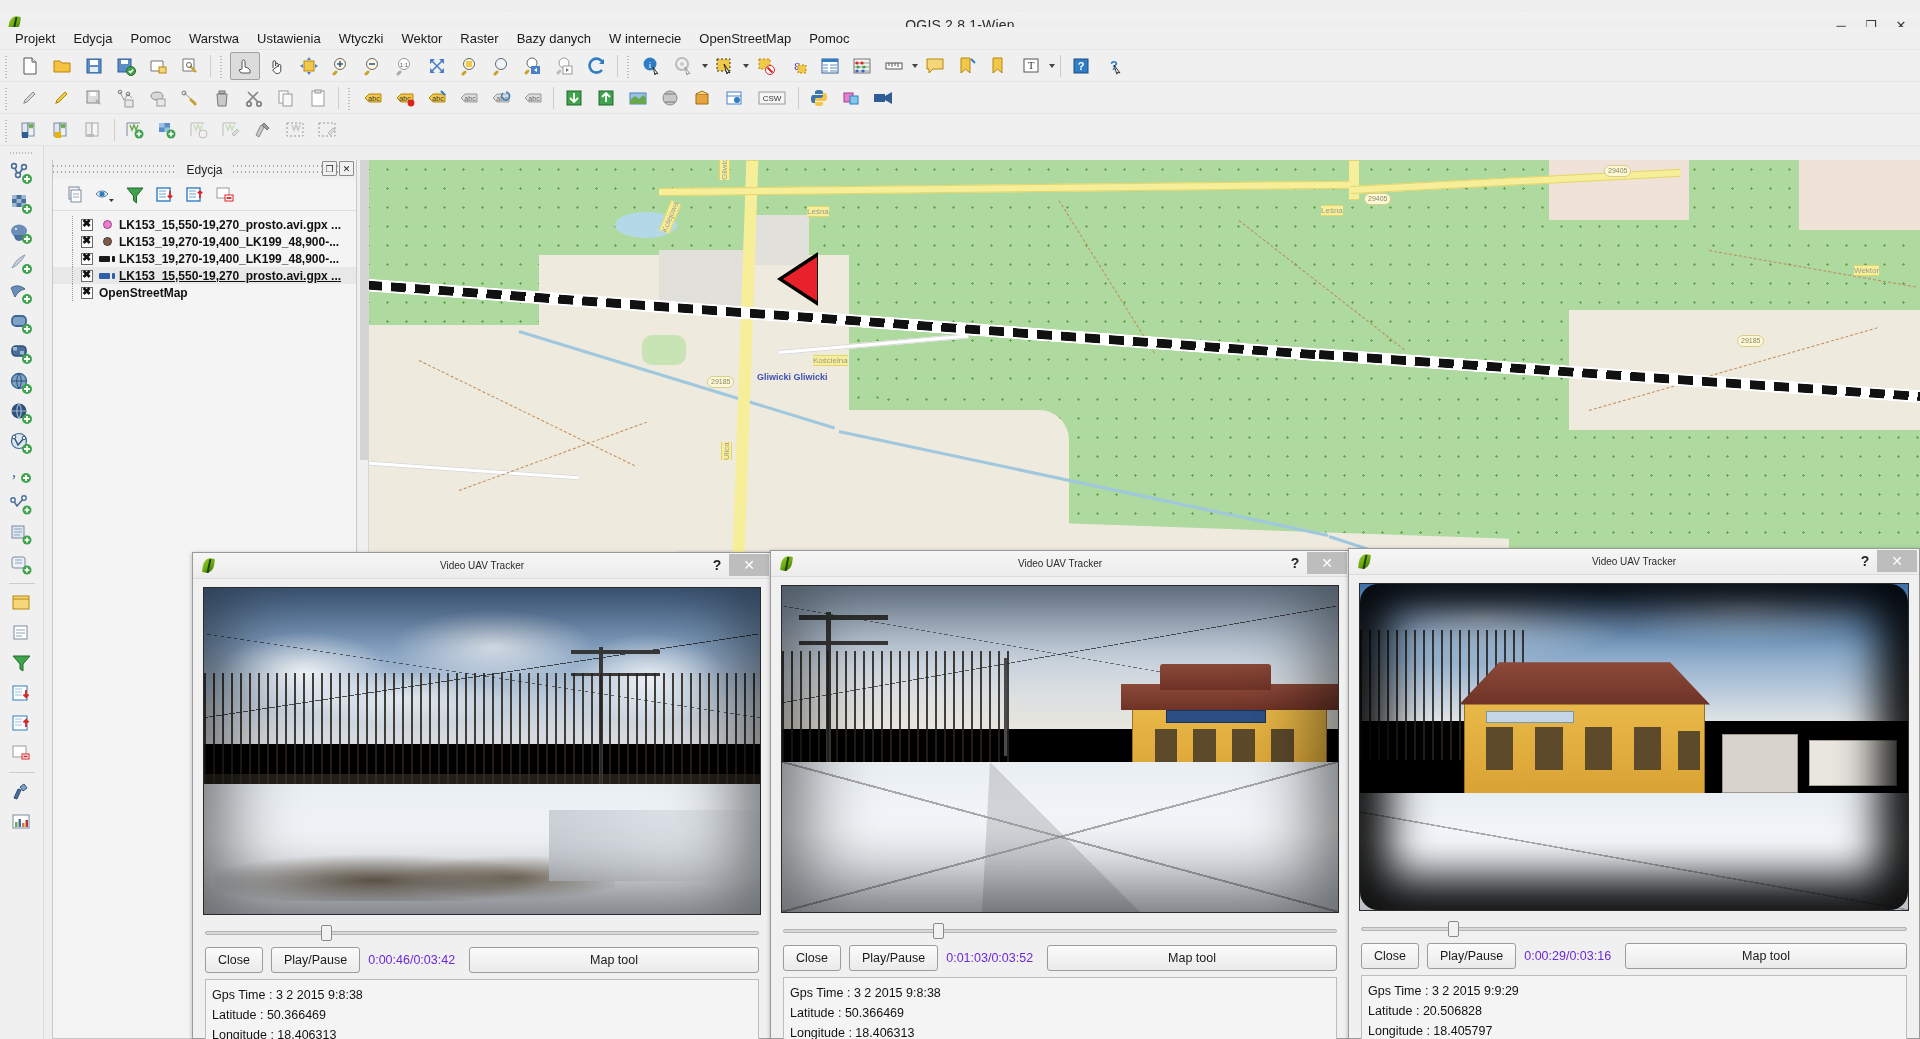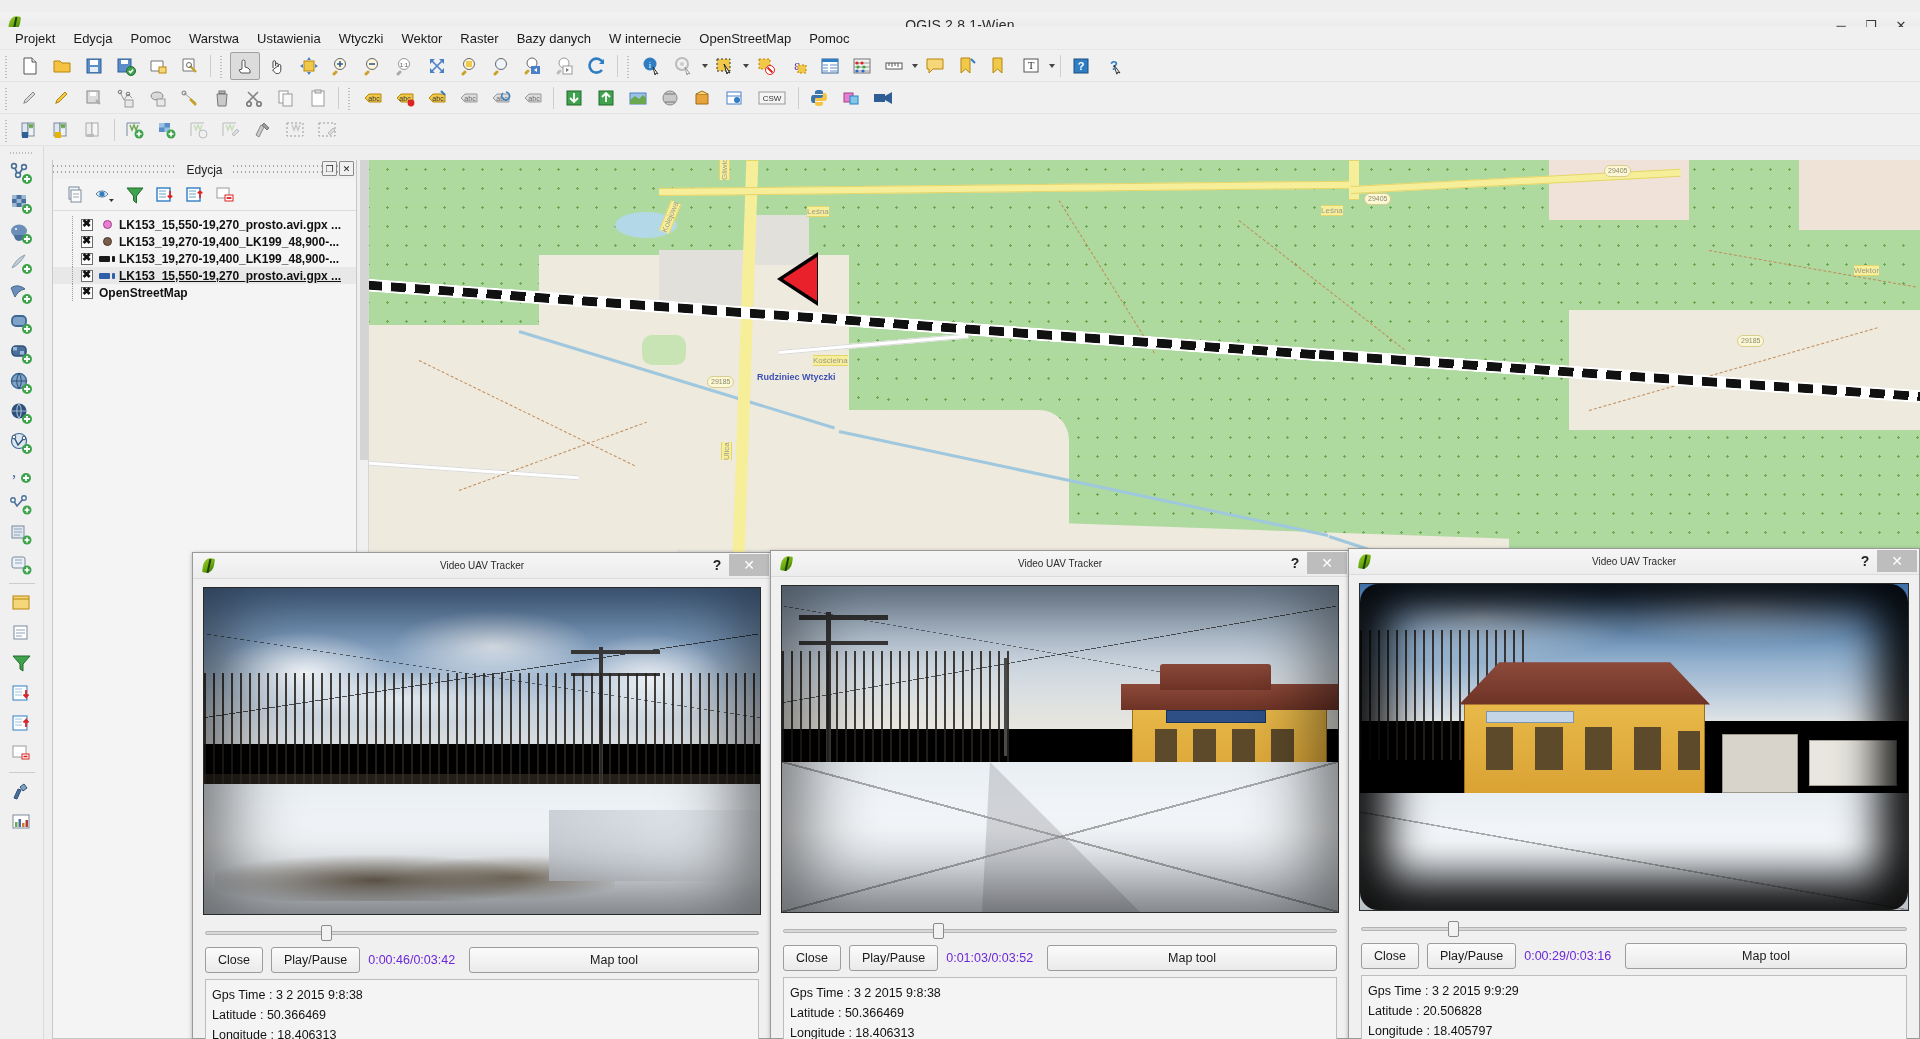--- a/index.html
+++ b/index.html
@@ -1143,21 +1143,21 @@
       <div class="dashline" style="left:100px;top:330px;width:200px;transform:rotate(-20deg);transform-origin:left center;"></div>
       <div class="dashline" style="left:1350px;top:90px;width:210px;transform:rotate(10deg);transform-origin:left center;"></div>
       <div class="dashline" style="left:1360px;top:620px;width:200px;transform:rotate(44deg);transform-origin:left center;border-color:#c78fc0;"></div>
 
       <div class="gpx-track" style="left:-40px;top:115px;width:1010px;transform:rotate(4.2deg);transform-origin:left center;"></div>
       <div class="gpx-track" style="left:960px;top:188px;width:630px;transform:rotate(4.0deg);transform-origin:left center;"></div>
 
       <div class="marker-tri-outline" style="left:418px;top:92px;"></div>
       <div class="marker-tri" style="left:424px;top:97px;"></div>
 
-      <div class="maplabel place" style="left:398px;top:212px;">Rudziniec Wtyczki</div>
+      <div class="maplabel place" style="left:398px;top:212px;">Gliwicki Gliwicki</div>
       <div class="maplabel town" style="left:490px;top:417px;">Rudziniec</div>
       <div class="maplabel town" style="left:930px;top:510px;">Nowy Dwór</div>
       <div class="maplabel" style="left:440px;top:508px;">Park pałacowy</div>
       <div class="maplabel road" style="left:448px;top:46px;">Leśna</div>
       <div class="maplabel road" style="left:962px;top:45px;">Leśna</div>
       <div class="maplabel road" style="left:360px;top:20px;transform:rotate(-90deg);transform-origin:left top;">Gliwicka</div>
       <div class="maplabel road" style="left:454px;top:195px;">Kościelna</div>
       <div class="maplabel road" style="left:362px;top:300px;transform:rotate(-90deg);transform-origin:left top;">Ulica</div>
       <div class="maplabel road" style="left:480px;top:530px;transform:rotate(-90deg);transform-origin:left top;">Gliwicka</div>
       <div class="maplabel road" style="left:1230px;top:445px;">Ulowska</div>

